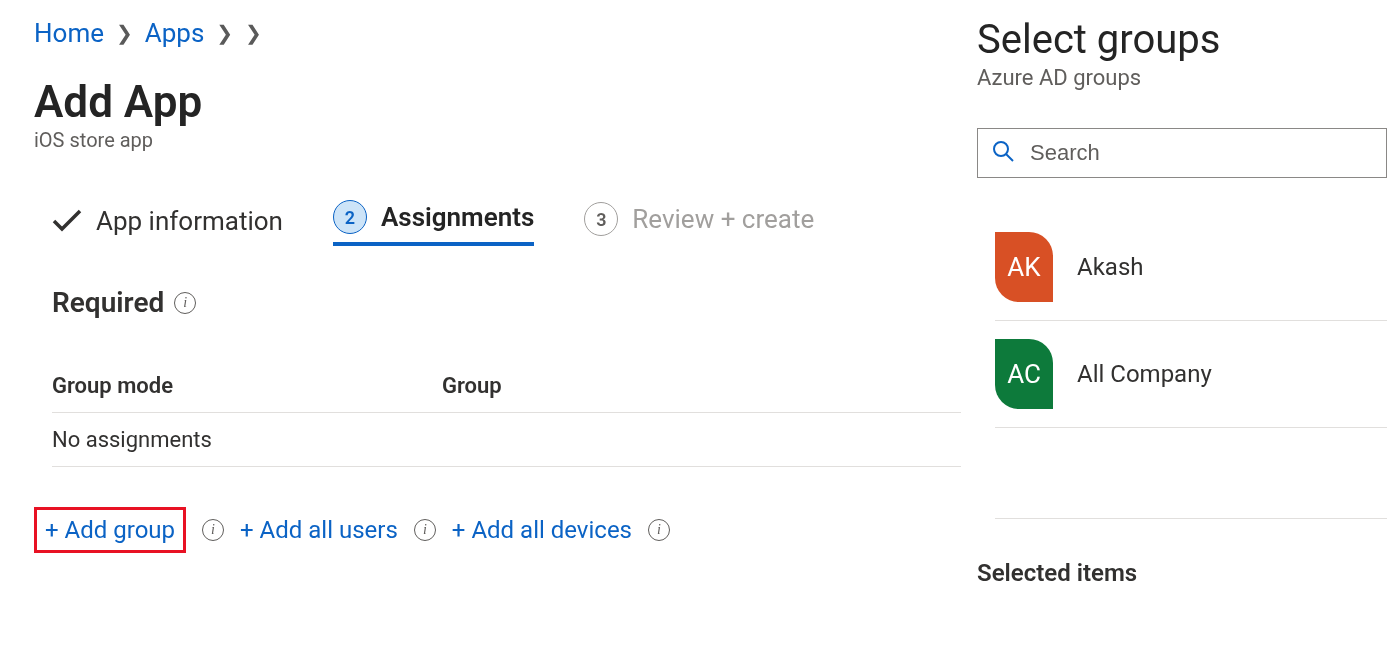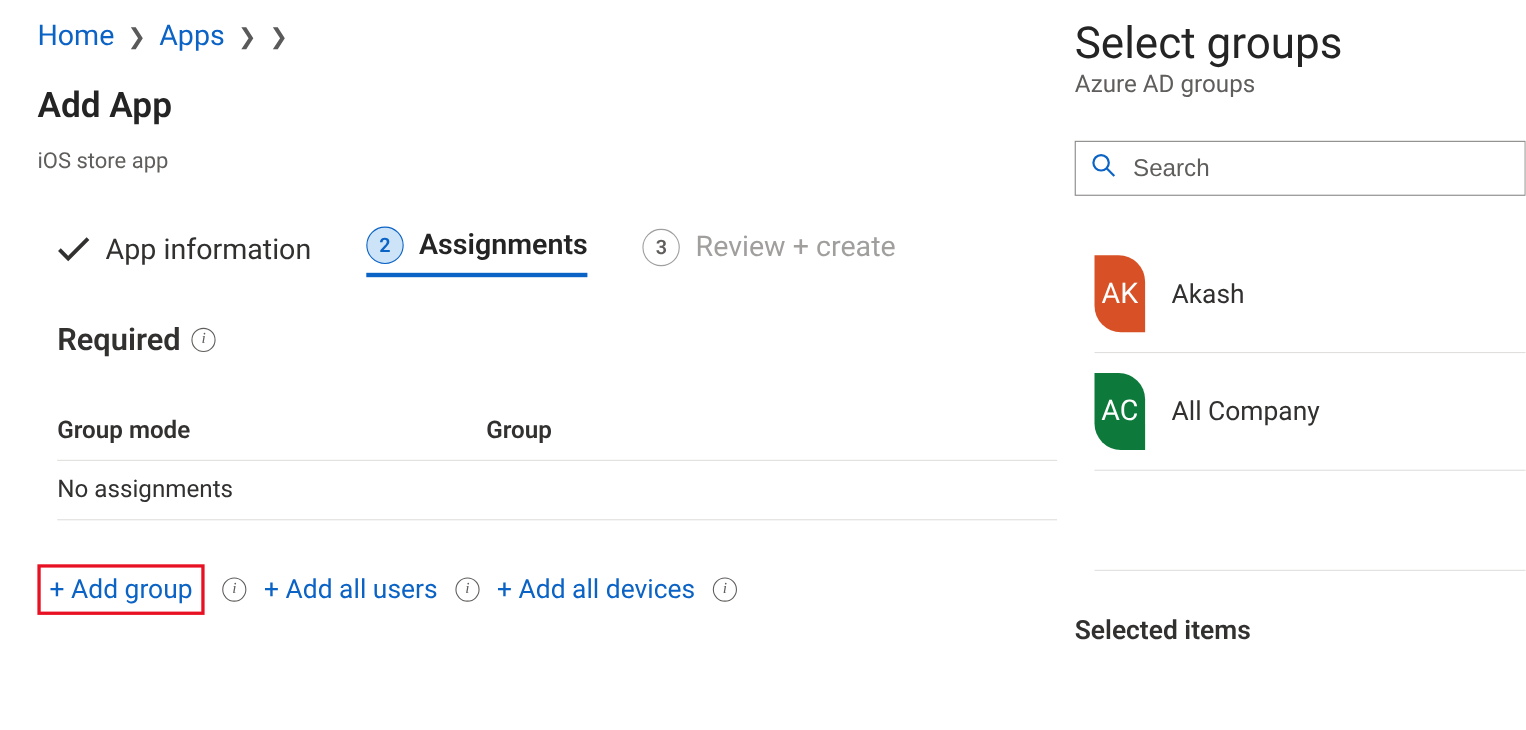--- a/index.html
+++ b/index.html
@@ -37,23 +37,23 @@
     text-decoration: none;
   }
   .chevron {
     color: #5a5a5a;
     font-size: 20px;
     line-height: 1;
   }
 
   
   .page-title {
-    font-size: 32px;
-    font-weight: 600;
-    margin: 28px 0 20px 0;
+    font-size: 44px;
+    font-weight: 600;
+    margin: 28px 0 0 0;
     color: #242424;
   }
   .page-subtitle {
     font-size: 20px;
     color: #605e5c;
     margin: 0 0 48px 0;
   }
 
   
   .steps {
@@ -215,21 +215,21 @@
   }
   .group-item {
     display: flex;
     align-items: center;
     gap: 24px;
     padding: 18px 0;
     border-bottom: 1px solid #e1dfdd;
     cursor: pointer;
   }
   .avatar {
-    width: 46px; height: 70px;
+    width: 58px; height: 70px;
     display: flex;
     align-items: center;
     justify-content: center;
     font-size: 26px;
     font-weight: 400;
     color: #ffffff;
     border-radius: 0 24px 0 24px;
   }
   .group-name {
     font-size: 24px;

